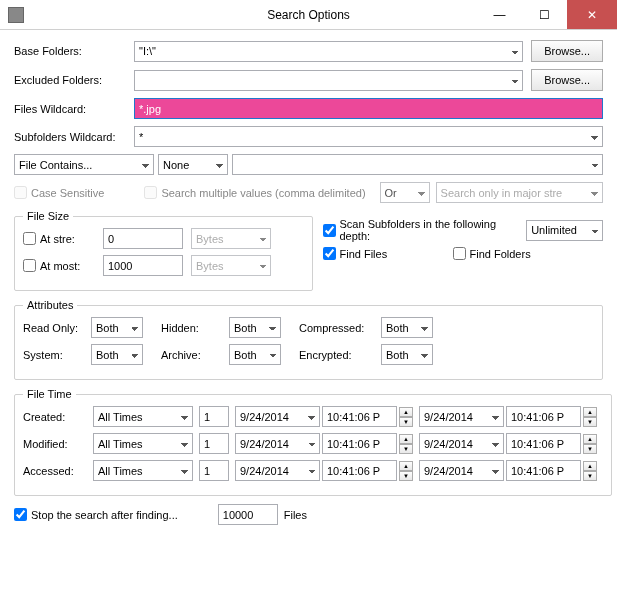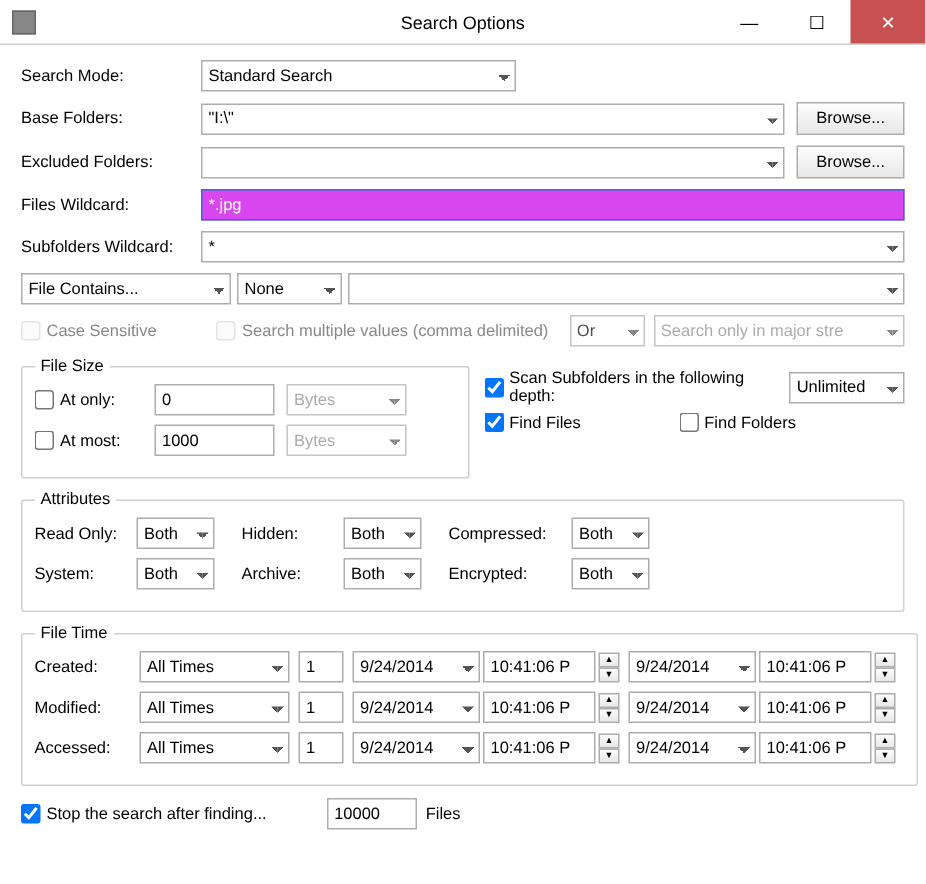--- a/index.html
+++ b/index.html
@@ -10,21 +10,21 @@
 .titlebar-buttons { margin-left: auto; display: flex; height: 100%; }
 .tb-btn { width: 45px; height: 100%; display: flex; align-items: center; justify-content: center; color: #000; font-size: 12px; cursor: default; }
 .tb-btn.close { background: #c75050; color: #fff; width: 50px; }
 .content { padding: 10px 14px; }
 .row { display: flex; align-items: center; margin-bottom: 7px; min-height: 21px; }
 .label { width: 120px; color: #000; }
 select, input[type=text] { height: 21px; border: 1px solid #abadb3; background: #fff; padding: 0 4px; color: #000; }
 select { padding-right: 18px; background-image: linear-gradient(45deg, transparent 50%, #555 50%), linear-gradient(135deg, #555 50%, transparent 50%); background-position: right 7px top 9px, right 3px top 9px; background-size: 4px 4px; background-repeat: no-repeat; -webkit-appearance: none; appearance: none; }
 .btn { height: 22px; border: 1px solid #acacac; background: linear-gradient(#fdfdfd, #e8e8e8); padding: 0 12px; cursor: default; min-width: 70px; }
 .flex1 { flex: 1; }
-.highlight { background: #d946ef; color: #fff; border-color: #2077cc; }
+.highlight { background: #ec4899; color: #fff; border-color: #2077cc; }
 .disabled-text { color: #888; }
 input[type=checkbox] { margin-right: 4px; vertical-align: middle; }
 fieldset { border: 1px solid #d0d0d0; border-radius: 2px; padding: 6px 8px 8px; margin-bottom: 8px; }
 legend { padding: 0 4px; color: #000; }
 .filesize-row, .attr-row, .time-row { display: flex; align-items: center; margin-bottom: 6px; }
 .filesize-row input[type=text], .filesize-row select { width: 80px; margin-right: 8px; }
 .dual { display: flex; gap: 10px; }
 .col { flex: 1; }
 .scan-row { display: flex; align-items: center; margin-bottom: 5px; }
 .attr-lbl { width: 68px; }
@@ -48,24 +48,20 @@
   <div class="titlebar-title">Search Options</div>
   <div class="titlebar-buttons">
     <div class="tb-btn">—</div>
     <div class="tb-btn">☐</div>
     <div class="tb-btn close">✕</div>
   </div>
 </div>
 
 <div class="content">
   <div class="row">
-    <span class="label">Search Mode:</span>
-    <select style="width:210px"><option>Standard Search</option></select>
-  </div>
-  <div class="row">
     <span class="label">Base Folders:</span>
     <select class="flex1"><option>"I:\"</option></select>
     <button class="btn" style="margin-left:8px">Browse...</button>
   </div>
   <div class="row">
     <span class="label">Excluded Folders:</span>
     <select class="flex1"><option></option></select>
     <button class="btn" style="margin-left:8px">Browse...</button>
   </div>
   <div class="row">
@@ -93,21 +89,21 @@
     <select style="width:50px;margin-left:14px" disabled=""><option class="disabled-text">Or</option></select>
     <select class="flex1 disabled-text" style="margin-left:6px" disabled=""><option>Search only in major stre</option></select>
   </div>
 
   <div class="dual">
     <fieldset class="col">
       <legend>File Size</legend>
       <div class="filesize-row">
         <label class="chk-lbl" style="width:80px">
             <input type="checkbox" style="">
-            <span>At only:</span>
+            <span>At stre:</span>
           </label>
         <input type="text" disabled="" class="disabled-text" value="0" style="">
         <select disabled="" class="disabled-text"><option>Bytes</option></select>
       </div>
       <div class="filesize-row">
         <label class="chk-lbl" style="width:80px">
             <input type="checkbox" style="">
             <span>At most:</span>
           </label>
         <input type="text" disabled="" class="disabled-text" value="1000" style="">

